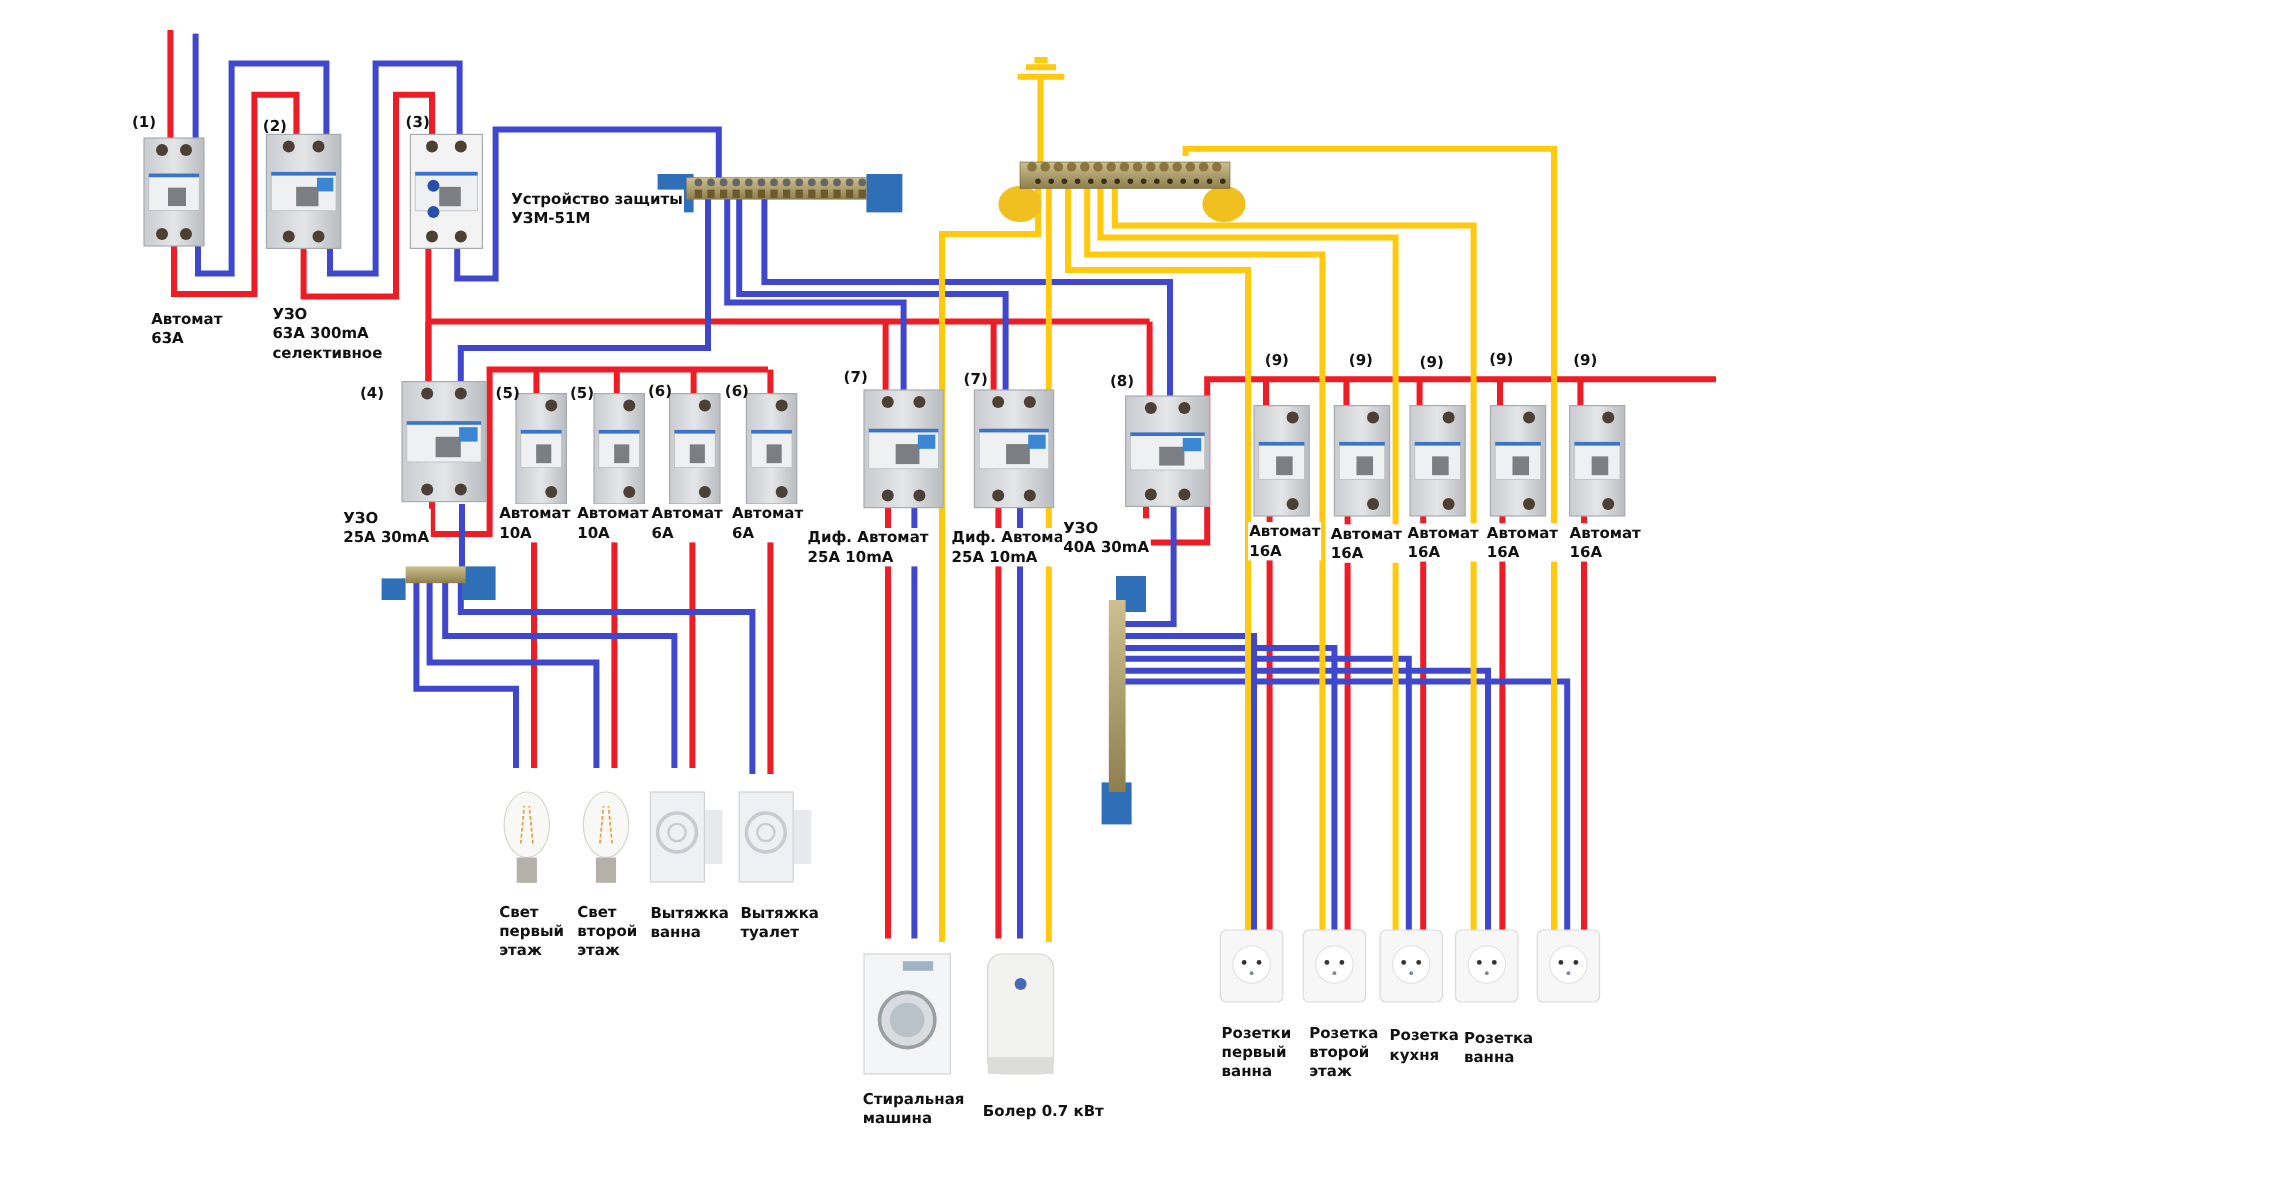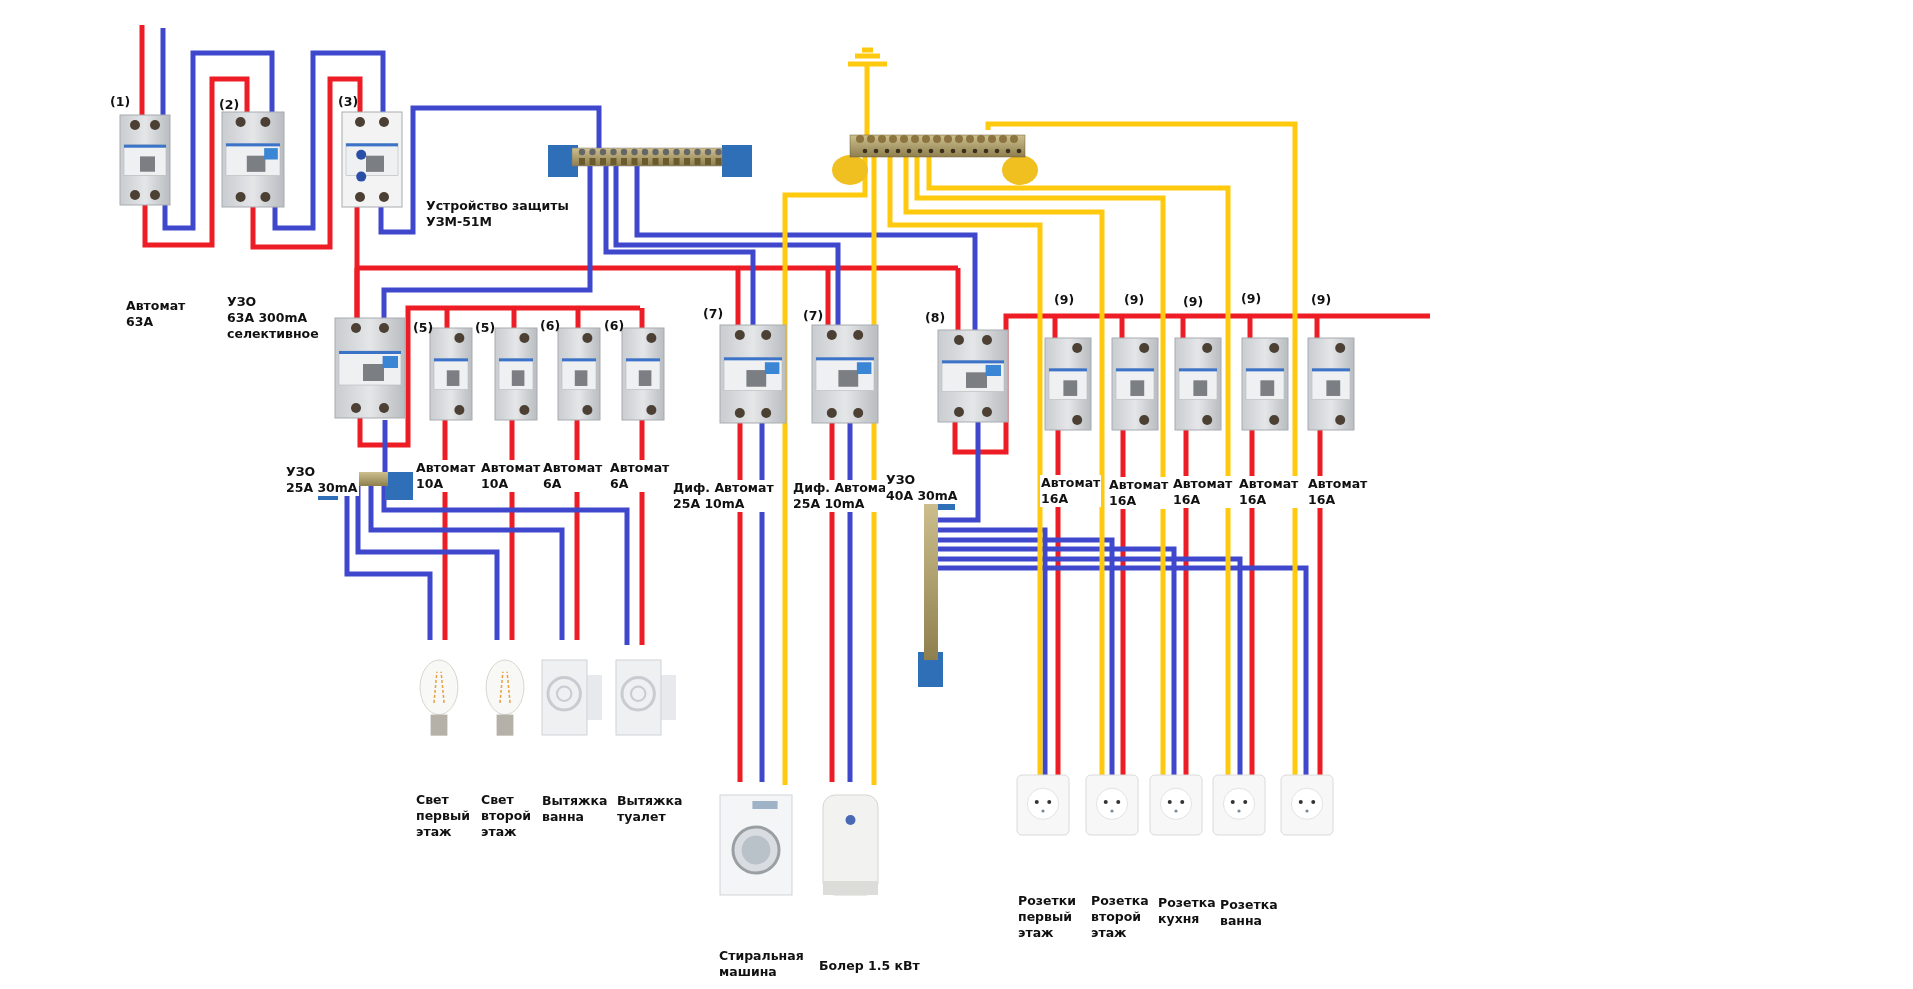--- a/index.html
+++ b/index.html
@@ -1,18 +1,18 @@
 <!DOCTYPE html>
 <html><head>
 <meta charset="utf-8">
 <style>
   html,body{margin:0;padding:0;background:#ffffff;}
   body{width:1913px;height:989px;position:relative;overflow:hidden;font-family:"DejaVu Sans",sans-serif;}
   #wires{position:absolute;left:0;top:0;width:1913px;height:989px;}
-  .lbl{position:absolute;font-family:"DejaVu Sans",sans-serif;font-weight:bold;font-size:12.5px;line-height:16px;color:#111;white-space:pre-line;background:#fff;padding:0 1px;margin-top:40px;}
+  .lbl{position:absolute;font-family:"DejaVu Sans",sans-serif;font-weight:bold;font-size:12.5px;line-height:16px;color:#111;white-space:pre-line;background:#fff;padding:0 1px;}
   .num{position:absolute;font-family:"DejaVu Sans",sans-serif;font-weight:bold;font-size:12.5px;color:#111;}
 </style>
 </head>
 <body>
 
 <svg id="wires" viewBox="0 0 1913 989" xmlns="http://www.w3.org/2000/svg">
   <defs>
     <linearGradient id="gMod" x1="0" x2="1">
         <stop offset="0" stop-color="#c9ccd0"></stop>
         <stop offset="0.5" stop-color="#e4e6e8"></stop>
@@ -460,23 +460,23 @@
 этаж</div>
 <div class="lbl" style="left:480px;top:752px">Свет
 второй
 этаж</div>
 <div class="lbl" style="left:541px;top:753px">Вытяжка
 ванна</div>
 <div class="lbl" style="left:616px;top:753px">Вытяжка
 туалет</div>
 <div class="lbl" style="left:718px;top:908px">Стиральная
 машина</div>
-<div class="lbl" style="left:818px;top:918px">Болер 1.5 кВт</div>
+<div class="lbl" style="left:818px;top:918px">Болер 0.7 кВт</div>
 <div class="lbl" style="left:1017px;top:853px">Розетки
 первый
-этаж</div>
+ванна</div>
 <div class="lbl" style="left:1090px;top:853px">Розетка
 второй
 этаж</div>
 <div class="lbl" style="left:1157px;top:855px">Розетка
 кухня</div>
 <div class="lbl" style="left:1219px;top:857px">Розетка
 ванна</div>
 
 </body></html>

